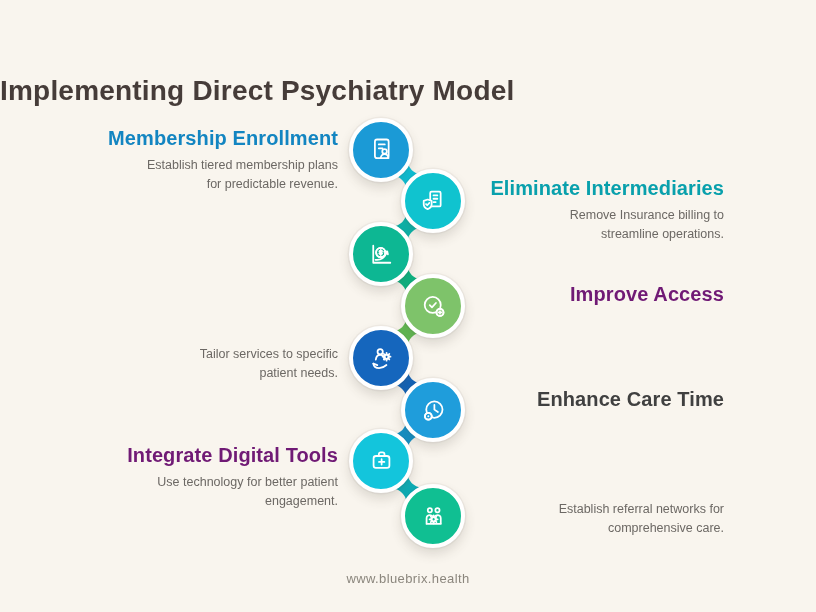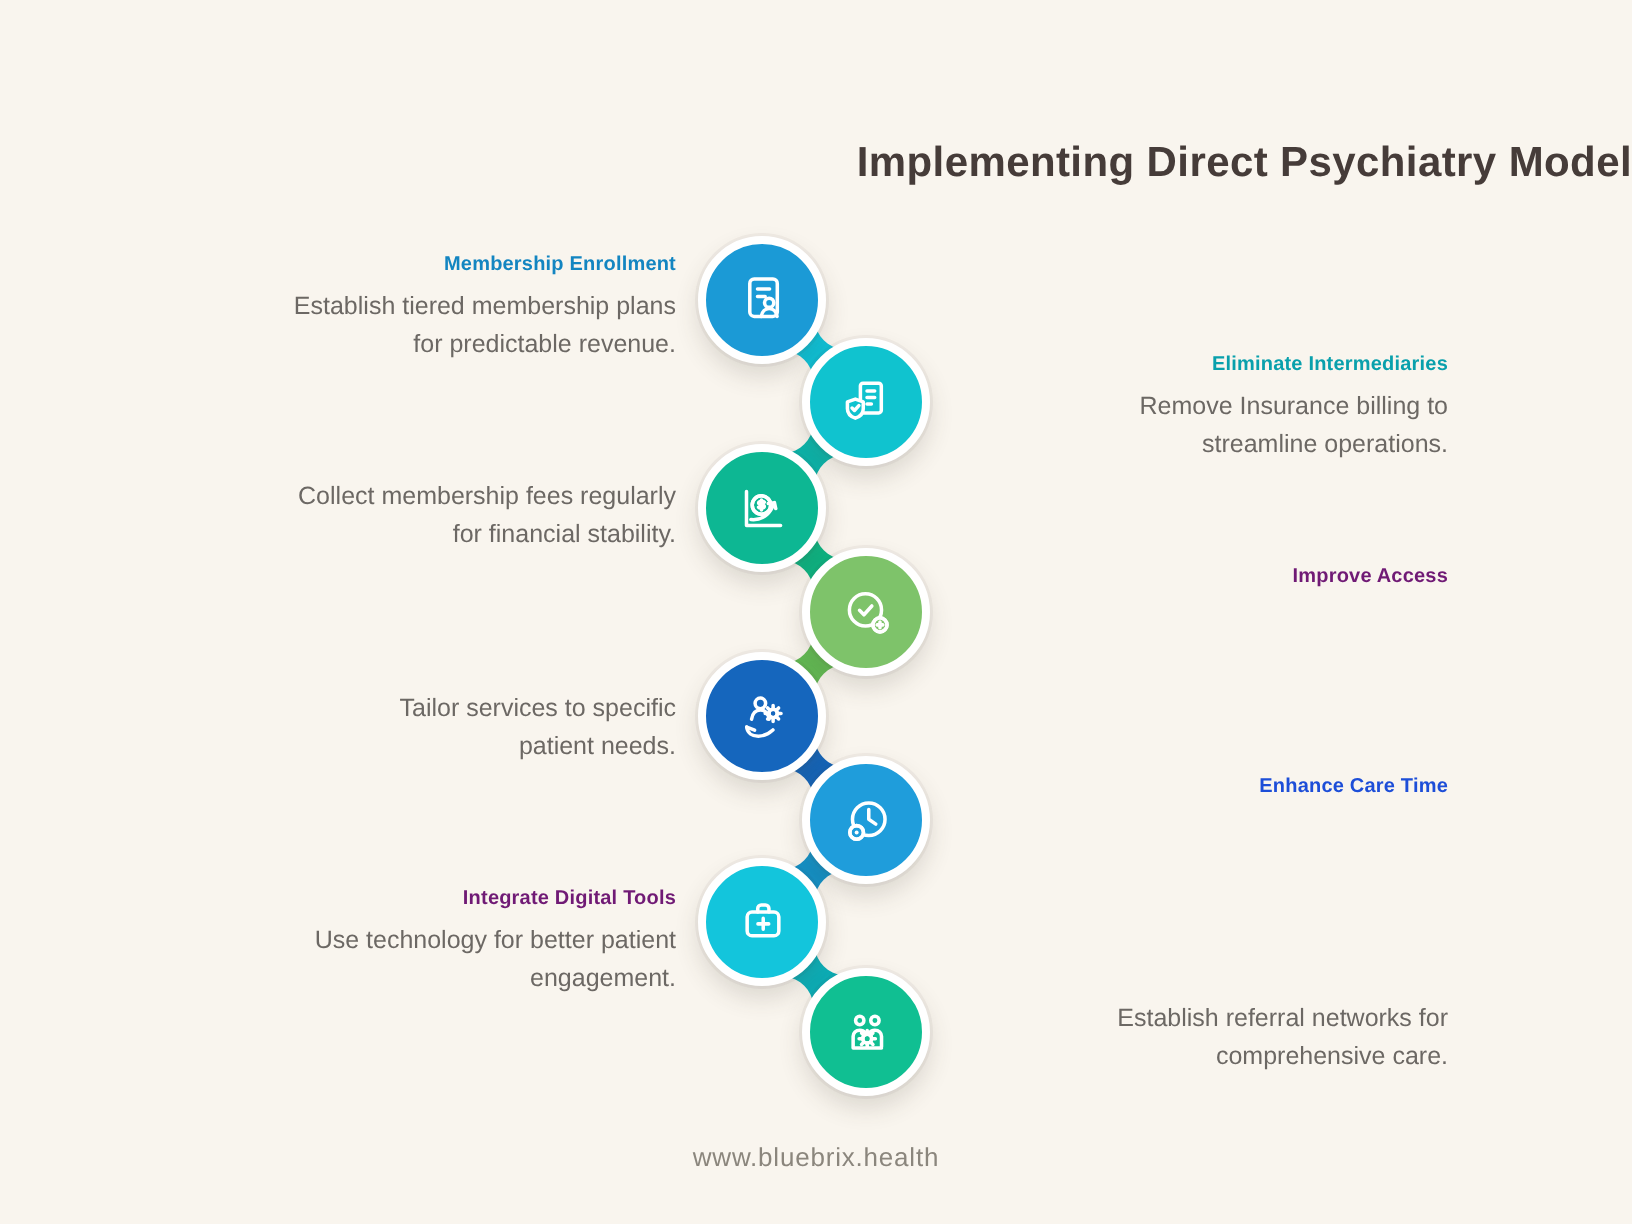--- a/index.html
+++ b/index.html
@@ -2,22 +2,22 @@
 <html><head>
 <meta charset="utf-8">
 <style>
   html,body{margin:0;padding:0;}
   body{
     width:816px;height:612px;position:relative;overflow:hidden;
     background:#f9f5ee;
     font-family:"Liberation Sans",sans-serif;
   }
   .title{
-    position:absolute;left:0;right:0;top:56px;text-align:right;
-    font-size:21px;font-weight:800;color:#463c39;letter-spacing:.2px;
+    position:absolute;left:0;right:0;top:56px;text-align:left;
+    font-size:28px;font-weight:800;color:#463c39;letter-spacing:.2px;
   }
   .footer{
     position:absolute;left:0;right:0;top:571px;text-align:center;
     font-size:13px;color:#8b867d;letter-spacing:.4px;
   }
   
   .node{
     position:absolute;width:56px;height:56px;border-radius:50%;
     border:4px solid #fff;
     box-shadow:0 0 0 1.5px rgba(70,60,50,.05),0 6px 12px rgba(70,60,50,.16);
@@ -33,21 +33,21 @@
   .n7{left:349px;top:429px;} .n8{left:401px;top:484px;}
   
   .connector{position:absolute;width:30px;height:30px;z-index:1;}
   .connector svg{width:100%;height:100%;display:block;}
   .c1{left:392px;top:160px;} .c2{left:392px;top:212px;}
   .c3{left:392px;top:265px;} .c4{left:392px;top:317px;}
   .c5{left:392px;top:369px;} .c6{left:392px;top:420px;}
   .c7{left:392px;top:473px;}
   
   .step{position:absolute;z-index:3;}
-  .step h3{margin:0;font-size:10px;font-weight:700;letter-spacing:.1px;}
+  .step h3{margin:0;font-size:20px;font-weight:700;letter-spacing:.1px;}
   .step p{margin:6px 0 0;font-size:12.5px;line-height:1.5;color:#6c6864;white-space:pre-line;}
   .step.left{width:250px;text-align:right;right:478px;}
   .step.right{width:250px;text-align:right;left:474px;}
   .s1{top:127px;} .s3{top:233px;} .s5{top:339px;} .s7{top:444px;}
   .s2{top:177px;} .s4{top:283px;} .s6{top:388px;} .s8{top:494px;}
 </style>
 </head>
 <body>
 
 <div>
@@ -58,32 +58,30 @@
     <h3 style="color: rgb(19, 133, 193);">Membership Enrollment</h3>
     <p>Establish tiered membership plans
 for predictable revenue.</p>
   </div>
   <div class="step right s2">
     <h3 style="color: rgb(9, 160, 172);">Eliminate Intermediaries</h3>
     <p>Remove Insurance billing to
 streamline operations.</p>
   </div>
   <div class="step left s3">
-    <p>Collect membership fees regularly
-for financial stability.</p>
   </div>
   <div class="step right s4">
     <h3 style="color: #701a75;">Improve Access</h3>
   </div>
   <div class="step left s5">
     <p>Tailor services to specific
 patient needs.</p>
   </div>
   <div class="step right s6">
-    <h3 style="color: #1d4ed8;">Enhance Care Time</h3>
+    <h3 style="color: #404040;">Enhance Care Time</h3>
   </div>
   <div class="step left s7">
     <h3 style="color: #701a75;">Integrate Digital Tools</h3>
     <p>Use technology for better patient
 engagement.</p>
   </div>
   <div class="step right s8">
     <p>Establish referral networks for
 comprehensive care.</p>
   </div>

